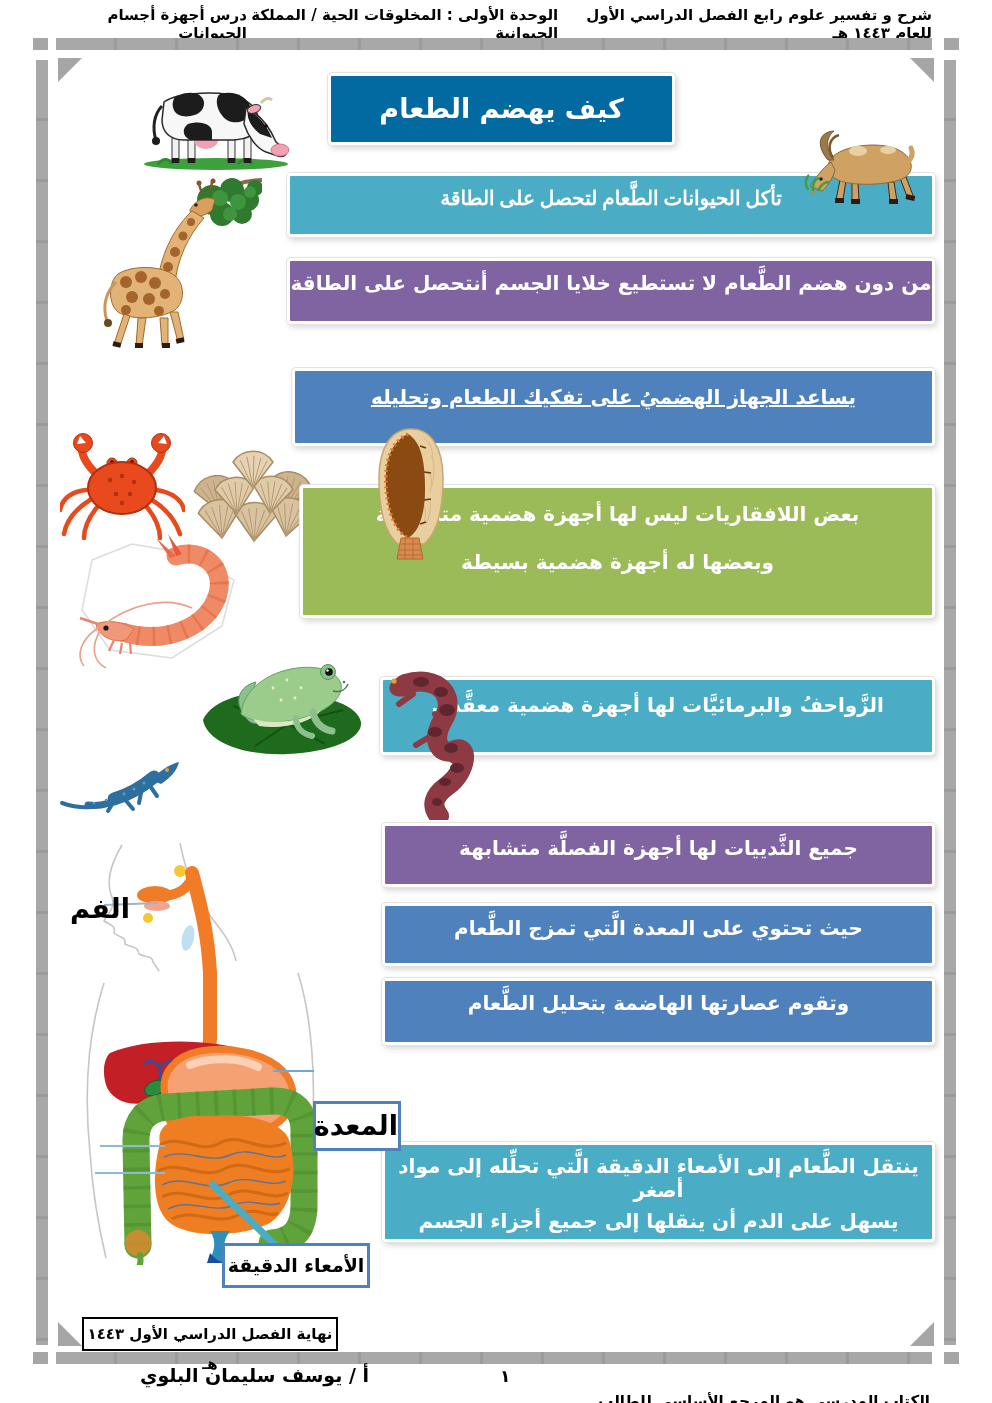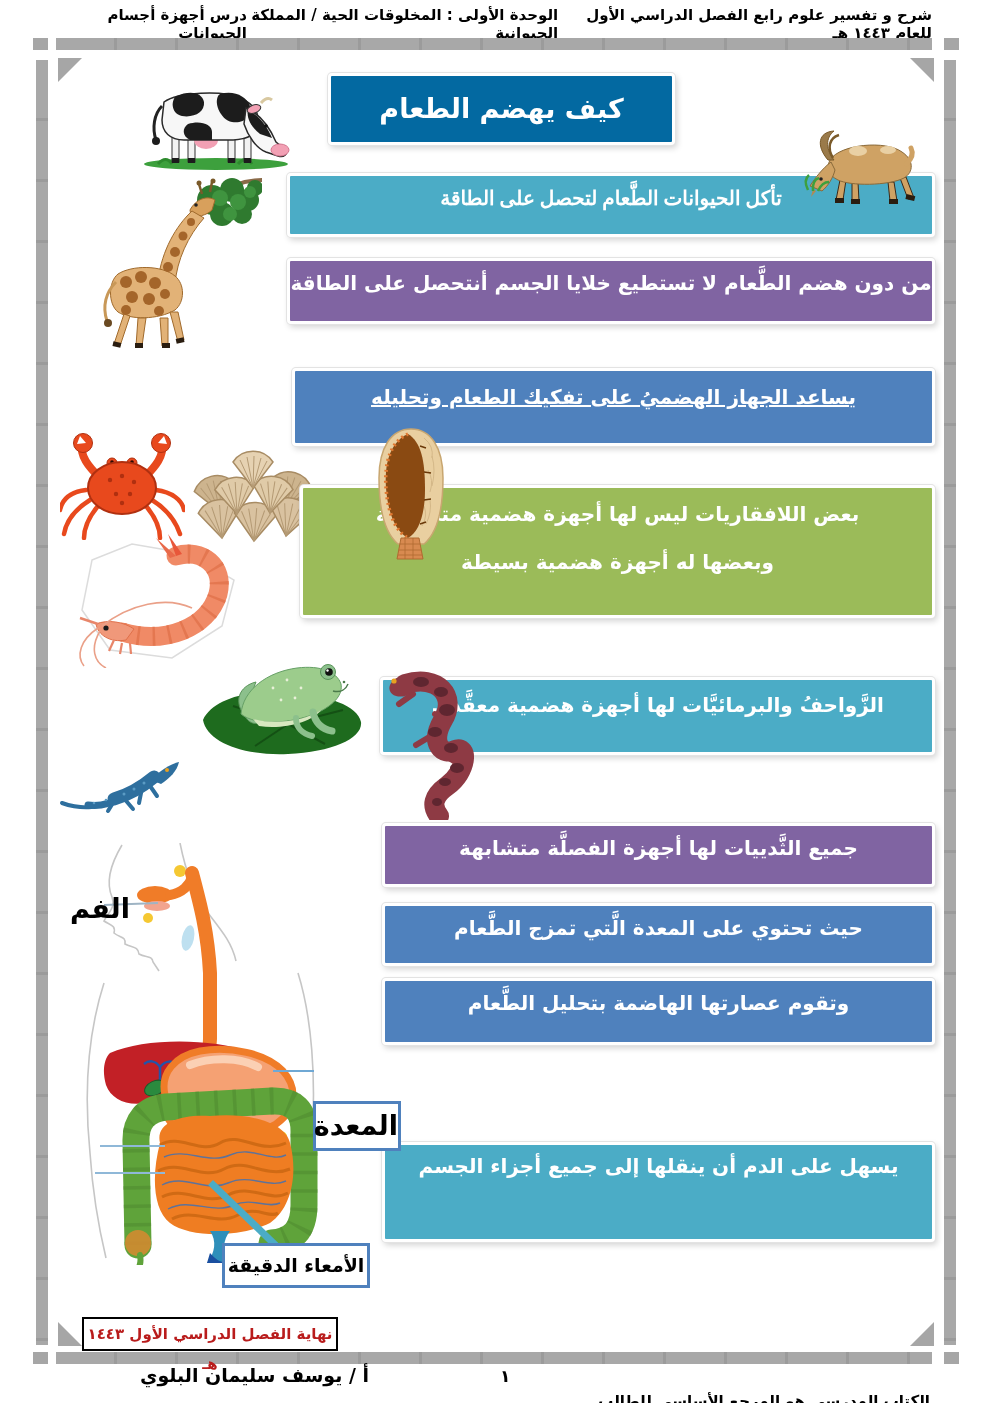--- a/index.html
+++ b/index.html
@@ -25,21 +25,21 @@
         padding-top:10px;box-sizing:border-box;}
   .teal{background:#4bacc6}.purple{background:#8064a2}.blue{background:#4f81bd}
   .green{background:#9bbb59}.red{background:#0369a1}
   .fact .l1{margin-bottom:24px;}
   
   .anat-label{position:absolute;background:#fff;border:3px solid #4f81bd;z-index:3;
         color:#000;font-weight:bold;text-align:center;direction:rtl;box-sizing:border-box;}
   .plain-label{position:absolute;color:#000;font-weight:bold;direction:rtl;z-index:3;}
   .lead{position:absolute;z-index:2;}
   .endnote{position:absolute;left:82px;top:1317px;width:256px;height:34px;border:2px solid #000;
-        background:#fff;z-index:3;color:#b91c1c;font-weight:bold;font-size:15px;text-align:center;
+        background:#fff;z-index:3;color:#000000;font-weight:bold;font-size:15px;text-align:center;
         line-height:30px;direction:rtl;box-sizing:border-box;}
   
   .ill{position:absolute;}
   .z2{z-index:2;}
 </style>
 </head>
 <body>
 
 <div class="page">
 
@@ -93,20 +93,21 @@
 
   <div class="fact blue" style="left:382px;top:903px;width:553px;height:63px;">
     <span>حيث تحتوي على المعدة الَّتي تمزج الطَّعام</span>
   </div>
 
   <div class="fact blue" style="left:382px;top:978px;width:553px;height:67px;">
     <span>وتقوم عصارتها الهاضمة بتحليل الطَّعام</span>
   </div>
 
   <div class="fact teal" style="left:382px;top:1142px;width:553px;height:100px;padding-top:9px;">
+    <div style="margin-bottom:7px;">ينتقل الطَّعام إلى الأمعاء الدقيقة الَّتي تحلِّله إلى مواد أصغر</div>
     <div>يسهل على الدم أن ينقلها إلى جميع أجزاء الجسم</div>
   </div>
 
   <div class="plain-label" style="left:70px;top:893px;font-size:27px;">
     <span>الفم</span>
   </div>
   <div class="lead" style="left:104px;top:903px;width:54px;height:2px;background:#9fb4c4;transform:rotate(-2deg);"></div>
 
   <div class="anat-label" style="left:313px;top:1057px;width:88px;height:50px;font-size:27px;line-height:44px;margin-top:44px;">
     <span>المعدة</span>

